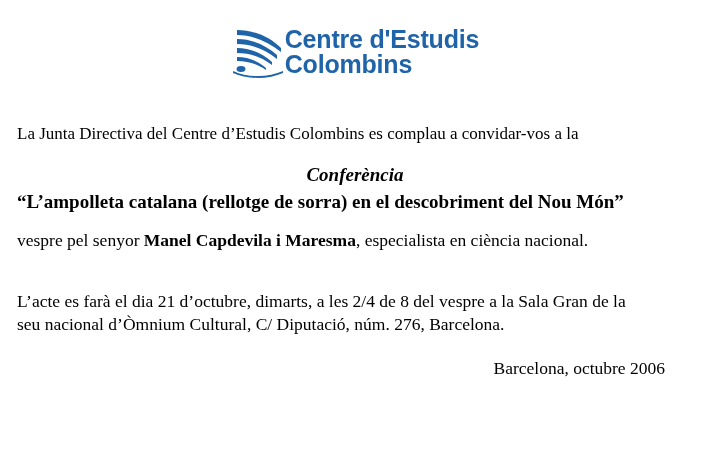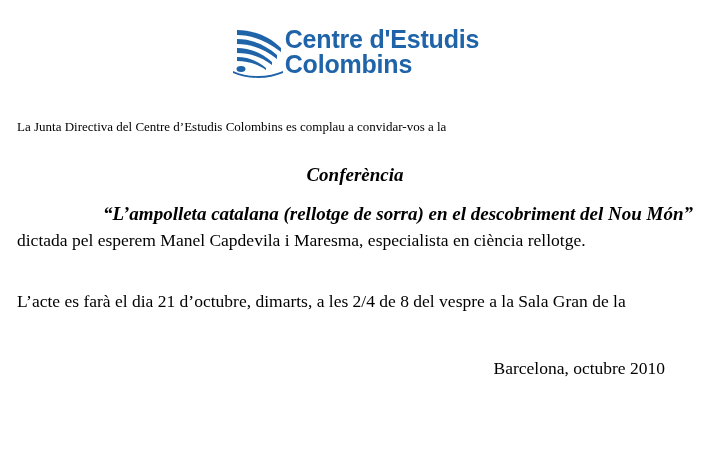--- a/index.html
+++ b/index.html
@@ -57,53 +57,52 @@
   .logo-line2 {
     margin-top: 0;
   }
 
   
   .intro {
     position: absolute;
     top: 106px;
     left: 17px;
     width: 676px;
-    font-size: 13px;
+    font-size: 17px;
     line-height: 1.25;
   }
   .conf-title {
     position: absolute;
     top: 145px;
     left: 17px;
     width: 676px;
     text-align: center;
     font-size: 19px;
     font-weight: bold;
     font-style: italic;
   }
   .conf-subtitle {
     position: absolute;
-    top: 184px;
+    top: 172px;
     left: 17px;
     width: 676px;
-    text-align: right;
+    text-align: left;
     font-size: 19px;
     font-weight: bold;
-    font-style: italic;
   }
   .speaker {
     position: absolute;
     top: 212px;
     left: 17px;
     width: 676px;
     font-size: 17.5px;
     line-height: 1.25;
   }
   .speaker .name {
-    font-weight: normal;
+    font-weight: bold;
   }
   .details {
     position: absolute;
     top: 272px;
     left: 17px;
     width: 664px;
     font-size: 17.5px;
     line-height: 1.34;
     font-family: Liberation Serif, serif;
   }
@@ -145,22 +144,23 @@
     </div>
   </div>
 
   <p class="intro">La Junta Directiva del Centre d’Estudis Colombins es complau a convidar-vos a la</p>
 
   <p class="conf-title">Conferència</p>
 
   <p class="conf-subtitle">“L’ampolleta catalana (rellotge de sorra) en el descobriment del Nou Món”</p>
 
   <p class="speaker">
-    <span>dictada pel esperem </span><span class="name">Manel Capdevila i Maresma</span><span>, especialista en ciència rellotge.</span>
+    <span>vespre pel senyor </span><span class="name">Manel Capdevila i Maresma</span><span>, especialista en ciència nacional.</span>
   </p>
 
   <p class="details">
     <span class="line">L’acte es farà el dia 21 d’octubre, dimarts, a les 2/4 de 8 del vespre a la Sala Gran de la</span>
+    <span class="line">seu nacional d’Òmnium Cultural, C/ Diputació, núm. 276, Barcelona.</span>
   </p>
 
-  <p class="closing">Barcelona, octubre 2010</p>
+  <p class="closing">Barcelona, octubre 2006</p>
 
 </div>
 
 </body></html>

